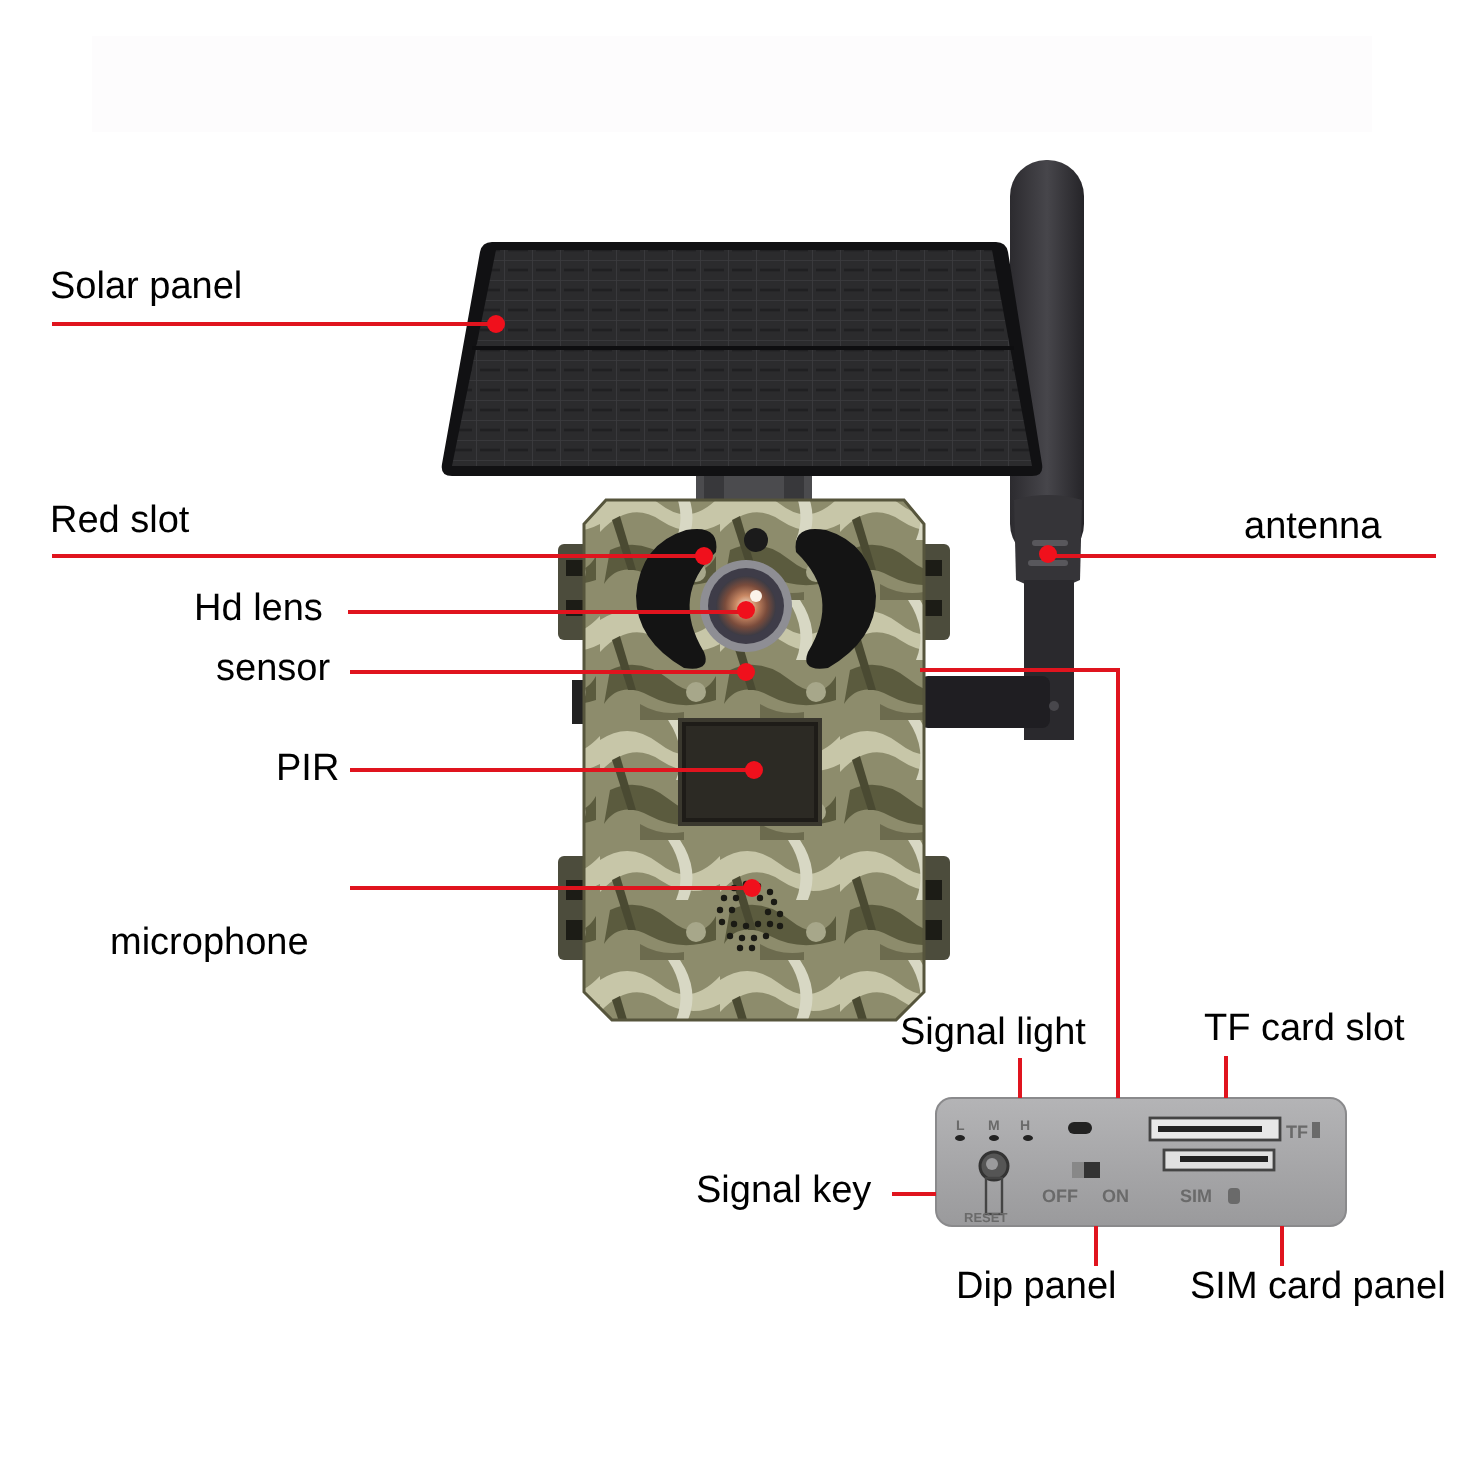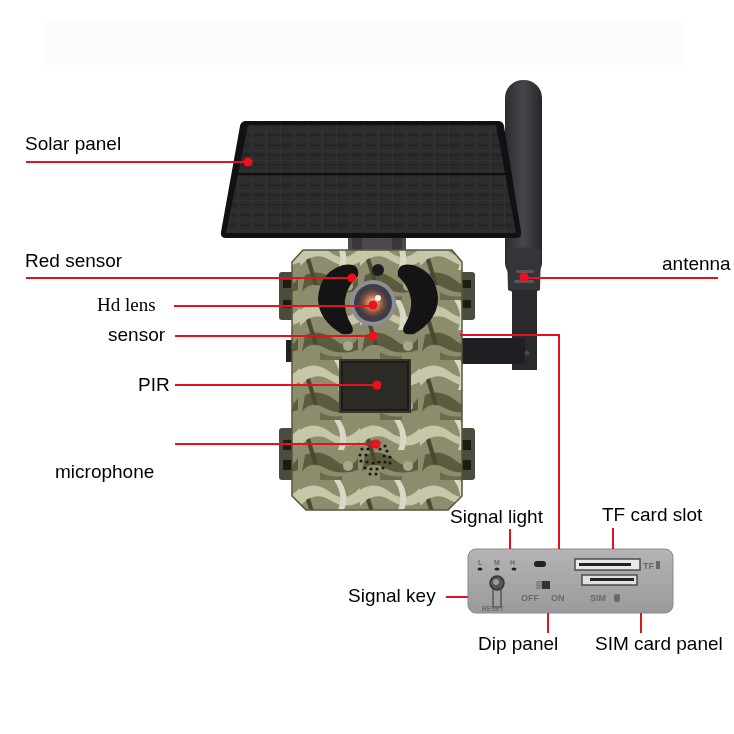--- a/index.html
+++ b/index.html
@@ -159,41 +159,41 @@
     <rect x="590" y="578" width="44" height="3" fill="#222"></rect>
     <text x="590" y="601" font-size="9" class="panel-text">SIM</text>
     <rect x="614" y="594" width="6" height="8" rx="2" fill="#6a6a6a"></rect>
   </g>
 </svg>
 
 <div class="label" style="left:25px; top:134px;">Solar panel</div>
 <div class="hline" style="left:26px; top:161px; width:222px;"></div>
 <div class="dot" style="left:248px; top:162px;"></div>
 
-<div class="label" style="left:25px; top:251px;">Red sensor</div>
+<div class="label" style="left:25px; top:251px;">Red slot</div>
 <div class="hline" style="left:26px; top:277px; width:326px;"></div>
 <div class="dot" style="left:352px; top:278px;"></div>
 
-<div class="label" style="left:97px; top:295px;font-family:Liberation Serif, serif;">Hd lens</div>
+<div class="label" style="left:97px; top:295px;">Hd lens</div>
 <div class="hline" style="left:174px; top:305px; width:199px;"></div>
 <div class="dot" style="left:373px; top:305px;"></div>
 
 <div class="label" style="left:108px; top:325px;">sensor</div>
 <div class="hline" style="left:175px; top:335px; width:198px;"></div>
 <div class="dot" style="left:373px; top:336px;"></div>
 
 <div class="label" style="left:138px; top:375px;">PIR</div>
 <div class="hline" style="left:175px; top:384px; width:202px;"></div>
 <div class="dot" style="left:377px; top:385px;"></div>
 
 <div class="label" style="left:55px; top:434px;margin-top:28px;">microphone</div>
 <div class="hline" style="left:175px; top:443px; width:201px;"></div>
 <div class="dot" style="left:376px; top:444px;"></div>
 
-<div class="label" style="left:622px; top:254px;margin-left:40px;">antenna</div>
+<div class="label" style="left:622px; top:254px;">antenna</div>
 <div class="hline" style="left:524px; top:277px; width:194px;"></div>
 <div class="dot" style="left:524px; top:277px;"></div>
 
 <div class="hline" style="left:460px; top:334px; width:99px;"></div>
 <div class="vline" style="left:558px; top:334px; height:215px;"></div>
 
 <div class="label" style="left:450px; top:507px;">Signal light</div>
 <div class="vline" style="left:509px; top:529px; height:20px;"></div>
 
 <div class="label" style="left:569px; top:505px;margin-left:33px;">TF card slot</div>

